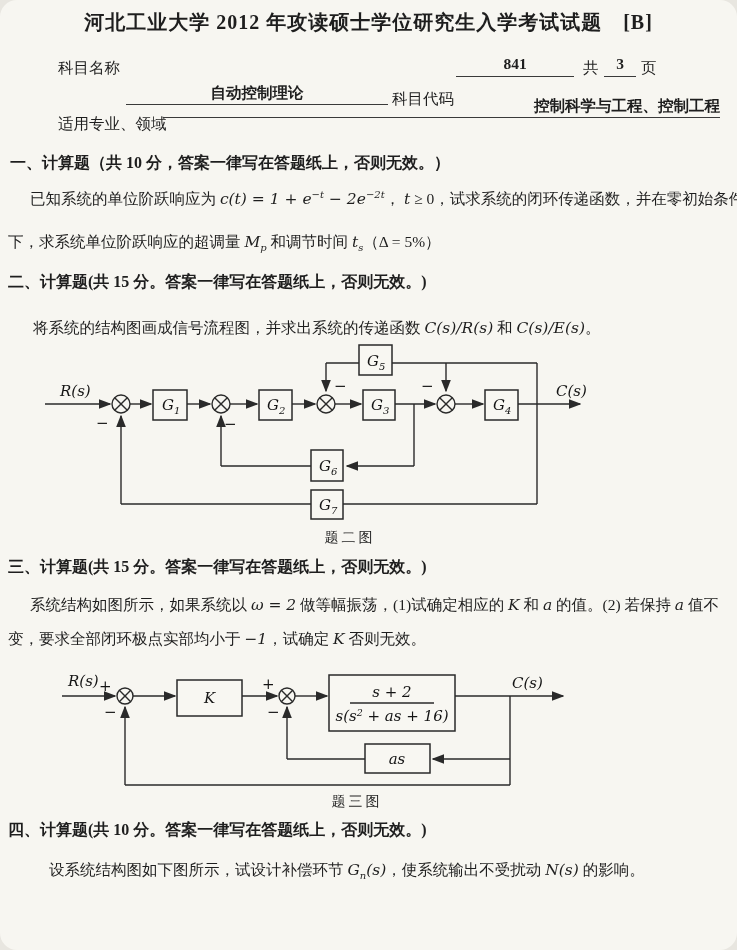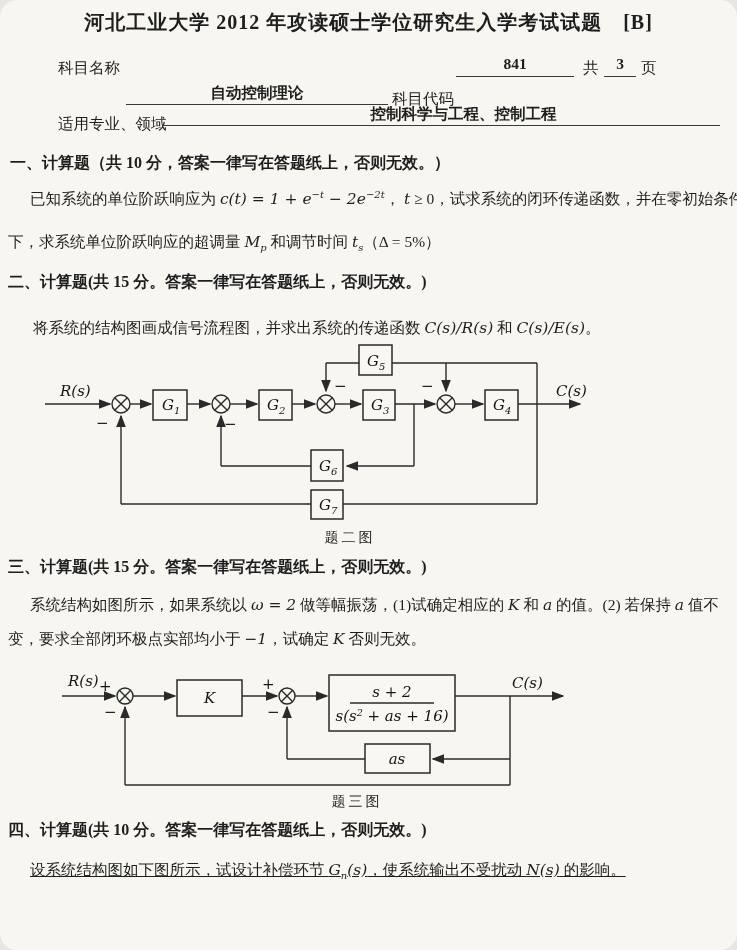--- a/index.html
+++ b/index.html
@@ -35,21 +35,21 @@
   <div class="abs blank" style="left:126px;top:55px;width:262px;height:22px;margin-top:28px;">自动控制理论</div>
 
   <div class="abs hlabel" style="left:392px;top:58px;margin-top:31px;">科目代码</div>
   <div class="abs blank" style="left:456px;top:55px;width:118px;height:22px;">841</div>
 
   <div class="abs hlabel" style="left:583px;top:58px;">共</div>
   <div class="abs blank" style="left:604px;top:55px;width:32px;height:22px;">3</div>
   <div class="abs hlabel" style="left:641px;top:58px;">页</div>
 
   <div class="abs hlabel" style="left:58px;top:91px;margin-top:23px;">适用专业、领域</div>
-  <div class="abs blank" style="left:163px;top:104px;width:557px;height:22px;text-align:center;padding-left:44px;">控制科学与工程、控制工程</div>
+  <div class="abs blank" style="left:163px;top:96px;width:557px;height:22px;text-align:right;padding-left:44px;">控制科学与工程、控制工程</div>
 
 
   <div class="abs q-heading" style="left:10px;top:153px;">一、计算题（共 10 分，答案一律写在答题纸上，否则无效。）</div>
   <div class="abs body-line" style="left:30px;top:189px;">
     <span>已知系统的单位阶跃响应为 </span><span class="math">c(t) = 1 + e</span><span class="sup">−t</span><span class="math"> − 2e</span><span class="sup">−2t</span><span>，  </span><span class="math">t</span><span> ≥ 0，试求系统的闭环传递函数，并在零初始条件</span>
   </div>
   <div class="abs body-line" style="left:8px;top:232px;">
     <span>下，求系统单位阶跃响应的超调量 </span><span class="math">M</span><span class="sub">p</span><span> 和调节时间 </span><span class="math">t</span><span class="sub">s</span><span>（Δ = 5%）</span>
   </div>
 
@@ -221,17 +221,17 @@
     <text x="68" y="686">R(s)</text>
     <text x="512" y="688">C(s)</text>
     <text class="sign" x="99" y="691" font-size="13">+</text>
     <text class="sign" x="104" y="717">−</text>
     <text class="sign" x="262" y="689" font-size="13">+</text>
     <text class="sign" x="267" y="717">−</text>
   </svg>
   <div class="abs caption" style="left:307px;top:793px;width:100px;">题三图</div>
 
   <div class="abs q-heading" style="left:8px;top:820px;">四、计算题(共 10 分。答案一律写在答题纸上，否则无效。)</div>
-  <div class="abs body-line" style="left:30px;top:860px;text-decoration:underline;">
+  <div class="abs body-line" style="left:49px;top:860px;">
     <span>设系统结构图如下图所示，试设计补偿环节 </span><span class="math">G</span><span class="sub">n</span><span class="math">(s)</span><span>，使系统输出不受扰动 </span><span class="math">N(s)</span><span> 的影响。</span>
   </div>
 
 </div>
 
 </body></html>

